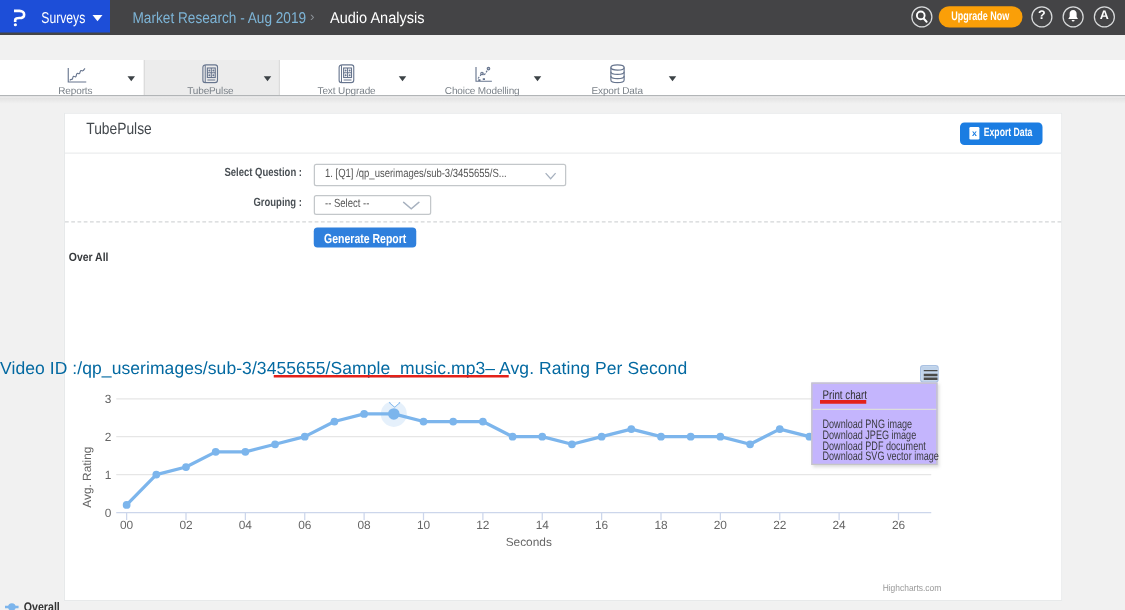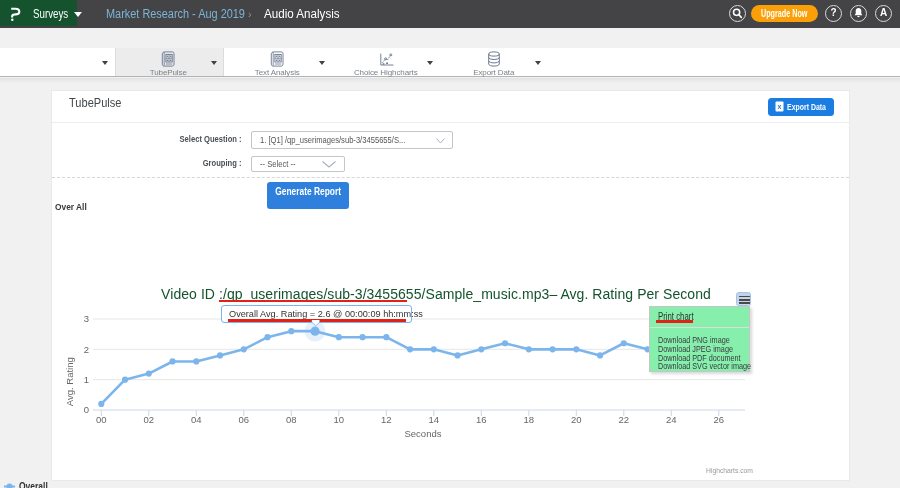--- a/index.html
+++ b/index.html
@@ -1,21 +1,21 @@
 <!DOCTYPE html>
 <html><head>
 <meta charset="utf-8">
 <style>
 * { margin:0; padding:0; box-sizing:border-box; }
 html,body { width:900px; height:488px; overflow:hidden; font-family:"Liberation Sans",sans-serif; background:#f1f1f1; }
 .ab { position:absolute; }
 #page { position:relative; width:900px; height:488px; }
 
 #topbar { left:0; top:0; width:900px; height:28px; background:#444446; }
-#logo { left:0; top:0; width:77px; height:26px; background:#14532d; color:#fff; }
+#logo { left:0; top:0; width:88px; height:26px; background:#1d4ed8; color:#fff; }
 #logo .stext { position:absolute; left:33px; top:6.5px; font-size:12.5px; transform:scaleX(.78); transform-origin:0 50%; }
 #logo .carat { position:absolute; left:74px; top:11.5px; width:0; height:0; border-left:4.5px solid transparent; border-right:4.5px solid transparent; border-top:5.5px solid #fff; }
 #crumb { left:0; top:7px; font-size:12.5px; white-space:nowrap; }
 #crumb span { position:absolute; top:0; }
 #crumb .c1 { left:106px; color:#7db4d6; transform:scaleX(.873); transform-origin:0 50%; }
 #crumb .sep { left:248px; color:#8d9399; font-size:11px; top:0.5px; }
 #crumb .cur { left:264px; color:#fff; transform:scaleX(.93); transform-origin:0 50%; }
 .circ { position:absolute; top:4.8px; width:17px; height:17px; border:1.3px solid #d8dadb; border-radius:50%; color:#fff; text-align:center; font-size:10px; font-weight:bold; line-height:14.5px; }
 #upgrade { left:751px; top:5.3px; width:67px; height:17px; background:#fa9f08; border-radius:9px; color:#fff; font-size:10px; font-weight:bold; text-align:center; line-height:17px; }
 #upgrade b { display:inline-block; transform:scaleX(.72); transform-origin:50% 50%; white-space:nowrap; }
@@ -33,35 +33,35 @@
 
 #card { left:51px; top:89.5px; width:799px; height:391px; background:#fff; border:1px solid #e7e9ea; }
 #cardtitle { left:17px; top:4.5px; font-size:13px; color:#43484d; transform:scaleX(.85); transform-origin:0 50%; }
 #exportbtn { left:716px; top:7px; width:66px; height:18px; background:#1b7de2; border-radius:3.5px; color:#fff; }
 #exportbtn span { position:absolute; left:19px; top:3.5px; font-size:9.5px; font-weight:bold; white-space:nowrap; transform:scaleX(.73); transform-origin:0 50%; }
 #hdrline { left:0; top:31px; width:797px; height:1px; background:#ebedee; }
 .flabel { position:absolute; font-size:9.5px; font-weight:bold; color:#4a5055; white-space:nowrap; transform:scaleX(.8); transform-origin:100% 50%; }
 .sel { position:absolute; background:#fff; border:1px solid #c3c7ca; border-radius:2px; color:#555; font-size:9.5px; }
 .sel .txt { position:absolute; left:8px; top:46%; transform:translateY(-50%) scaleX(.8); transform-origin:0 50%; white-space:nowrap; }
 #dash1 { left:0; top:86px; width:797px; border-top:1px dashed #d4d6d8; }
-#genbtn { left:199px; top:91.5px; width:82px; height:27px; background:#2f80dd; border-radius:3px; color:#fff; font-size:10.5px; font-weight:bold; text-align:center; line-height:18.5px;margin-left:16px; }
+#genbtn { left:199px; top:91.5px; width:82px; height:16px; background:#2f80dd; border-radius:3px; color:#fff; font-size:10.5px; font-weight:bold; text-align:center; line-height:18.5px; }
 #genbtn b { display:inline-block; transform:scaleX(.8); white-space:nowrap; }
 #overall { left:2.5px; top:110.5px; font-size:9.5px; font-weight:bold; color:#36393c; transform:scaleX(.88); transform-origin:0 50%; }
 
 #player { left:184px; top:140.5px; width:346px; height:29px; background:#f1f3f4; border-radius:14.5px; }
 #ptime { position:absolute; left:23px; top:9px; font-size:10px; color:#45484b; letter-spacing:0; transform:scaleX(.97); transform-origin:0 50%; }
 
-#ctitle { left:0; top:286px; width:872px; text-align:center; font-size:14px; color:#14532d; letter-spacing:0.06px; white-space:nowrap; }
+#ctitle { left:0; top:286px; width:872px; text-align:left; font-size:14px; color:#0369a1; letter-spacing:0.06px; white-space:nowrap; }
 #titleredline { left:218.5px; top:300.4px; width:188px; height:1.8px; background:#e32119; }
 #tooltip { left:221px; top:304.5px; width:191px; height:18px; background:rgba(255,255,255,.96); border:1px solid #7cb5ec; border-radius:3px; }
 #tooltip .tx { position:absolute; left:6.5px; top:2.8px; font-size:9.5px; color:#333; white-space:nowrap; transform:scaleX(.965); transform-origin:0 50%; }
 #tooltip .rl { position:absolute; left:6px; top:13.9px; width:178px; height:2.3px; background:#e32119; }
 #hambtn { left:735.8px; top:292px; width:15.4px; height:14px; background:linear-gradient(#bed2ea,#c9d9ee); border:1px solid #a9c1e2; border-radius:2.5px; }
 #hambtn i { position:absolute; left:1.9px; width:11px; height:1.8px; background:#4a4a48; }
-#menu { left:649px; top:305.5px; width:101px; height:66.5px; background:#86efac; border:1px solid #c6c6c6; box-shadow:1.5px 1.5px 2.5px rgba(130,130,130,.3); }
+#menu { left:649px; top:305.5px; width:101px; height:66.5px; background:#c4b5fd; border:1px solid #c6c6c6; box-shadow:1.5px 1.5px 2.5px rgba(130,130,130,.3); }
 #menu .pc { position:absolute; left:7.5px; top:4.8px; font-size:10px; color:#303030; transform:scaleX(.78); transform-origin:0 50%; }
 #menu .prl { position:absolute; left:5.5px; top:13.5px; width:37px; height:2.6px; background:#e32119; }
 #menu .msep { position:absolute; left:0; top:20.2px; width:99px; height:1px; background:#ddd; }
 .mitem { position:absolute; left:7.5px; font-size:9.8px; color:#3a3a40; white-space:nowrap; transform:scaleX(.74); transform-origin:0 50%; }
 #legend { left:3.5px; top:448px; width:816px; text-align:left;margin-top:29px; }
 #legend span { display:inline-block; font-size:10px; font-weight:bold; color:#333; transform:scaleX(.85); transform-origin:0 50%; vertical-align:1.5px; margin-left:4px; }
 #credits { left:596px; top:465.5px; width:157px; text-align:right; font-size:7.5px; color:#999; transform:scaleX(.9); transform-origin:100% 50%; }
 </style>
 </head>
 <body>
@@ -94,20 +94,27 @@
           <path d="M5.5,1 C3.6,1 2.7,2.4 2.7,4 L2.7,6.4 L1.6,8.2 L9.4,8.2 L8.3,6.4 L8.3,4 C8.3,2.4 7.4,1 5.5,1 Z" fill="#fff"></path>
           <path d="M4.3,9 a1.2,1.2 0 0 0 2.4,0 Z" fill="#fff"></path>
         </svg>
     </div>
     <div class="circ" style="left:875px">A</div>
   </div>
 
 
   <div class="ab" id="toolbar">
     <div id="tp-active"></div>
+    <div class="tgroup" style="left:6px">
+      <div class="ticon"><svg width="19" height="16" viewBox="0 0 19 16">
+            <path d="M3.6,3.3 L3.6,14.6 L18,14.6" fill="none" stroke="#67758e" stroke-width="0.9"></path>
+            <path d="M4.8,13.3 C6,12 6.2,12.8 6.8,12.4 C7.4,12 7,10.4 7.8,10.1 C8.6,9.8 8.9,10.9 9.6,10.4 C10.3,9.9 9.9,8.2 10.7,7.8 C11.5,7.4 11.8,8.4 12.5,7.9 C13.2,7.4 12.9,5.9 13.7,5.5 C14.4,5.2 14.8,6 15.5,5.5 C16.2,5 16.3,4.2 17.1,3.8" fill="none" stroke="#67758e" stroke-width="0.9"></path>
+          </svg></div>
+      <div class="tlabel">Reports</div>
+    </div>
     <div class="tcarat" style="left:102px"></div>
     <div class="tgroup" style="left:114px">
       <div class="ticon"><svg width="16" height="16" viewBox="0 0 16 16">
             <path d="M4.9,0.9 L12.1,0.9 C13.4,0.9 14,1.5 14,2.6 L14,13 C14,14.3 13.3,15.1 12,15.1 L4.1,15.1 C3,15.1 2.3,14.3 2.3,13.2 L2.3,2.9 C2.3,1.7 3.3,0.9 4.9,0.9 Z" fill="none" stroke="#67758e" stroke-width="0.9"></path>
             <line x1="4.2" y1="1.2" x2="4.2" y2="14.8" stroke="#67758e" stroke-width="0.8"></line>
             <rect x="5.9" y="3.4" width="6.3" height="7.6" fill="none" stroke="#67758e" stroke-width="0.9"></rect>
             <line x1="5.9" y1="7.2" x2="12.2" y2="7.2" stroke="#67758e" stroke-width="0.8"></line>
             <line x1="9.05" y1="3.4" x2="9.05" y2="11" stroke="#67758e" stroke-width="0.8"></line>
             <circle cx="7.5" cy="5.3" r="0.8" fill="#67758e"></circle>
             <circle cx="10.7" cy="5.3" r="0.8" fill="#67758e"></circle>
@@ -124,33 +131,33 @@
             <line x1="4.2" y1="1.2" x2="4.2" y2="14.8" stroke="#67758e" stroke-width="0.8"></line>
             <rect x="5.9" y="3.4" width="6.3" height="7.6" fill="none" stroke="#67758e" stroke-width="0.9"></rect>
             <line x1="5.9" y1="7.2" x2="12.2" y2="7.2" stroke="#67758e" stroke-width="0.8"></line>
             <line x1="9.05" y1="3.4" x2="9.05" y2="11" stroke="#67758e" stroke-width="0.8"></line>
             <circle cx="7.5" cy="5.3" r="0.8" fill="#67758e"></circle>
             <circle cx="10.7" cy="5.3" r="0.8" fill="#67758e"></circle>
             <circle cx="7.5" cy="9.2" r="0.8" fill="#67758e"></circle>
             <circle cx="10.7" cy="9.2" r="0.8" fill="#67758e"></circle>
             <line x1="5.9" y1="13" x2="12.2" y2="13" stroke="#67758e" stroke-width="0.8"></line>
           </svg></div>
-      <div class="tlabel">Text Analysis</div>
+      <div class="tlabel">Text Upgrade</div>
     </div>
     <div class="tcarat" style="left:319px"></div>
     <div class="tgroup" style="left:331.5px">
       <div class="ticon"><svg width="18" height="16" viewBox="0 0 18 16">
             <path d="M3.8,2.6 L3.8,14 L16.5,14" fill="none" stroke="#67758e" stroke-width="0.9"></path>
             <path d="M5.4,11.8 L8.6,7.8 L10.2,9.4 L13.8,3.9" fill="none" stroke="#67758e" stroke-width="0.9" stroke-dasharray="1.6,1"></path>
             <circle cx="8.6" cy="7.8" r="1" fill="none" stroke="#67758e" stroke-width="0.9"></circle>
             <circle cx="13.8" cy="3.9" r="1" fill="none" stroke="#67758e" stroke-width="0.9"></circle>
             <line x1="5.6" y1="13" x2="7.4" y2="13" stroke="#67758e" stroke-width="1.4"></line>
             <line x1="9.2" y1="12.2" x2="11" y2="12.2" stroke="#67758e" stroke-width="1.4"></line>
           </svg></div>
-      <div class="tlabel">Choice Highcharts</div>
+      <div class="tlabel">Choice Modelling</div>
     </div>
     <div class="tcarat" style="left:427px"></div>
     <div class="tgroup" style="left:439.5px">
       <div class="ticon"><svg width="16" height="16" viewBox="0 0 16 16">
             <ellipse cx="8" cy="3" rx="5.3" ry="2.1" fill="none" stroke="#67758e" stroke-width="0.95"></ellipse>
             <path d="M2.7,3 L2.7,13 C2.7,14.2 5.1,15.1 8,15.1 C10.9,15.1 13.3,14.2 13.3,13 L13.3,3" fill="none" stroke="#67758e" stroke-width="0.95"></path>
             <path d="M2.7,6.4 C2.7,7.6 5.1,8.5 8,8.5 C10.9,8.5 13.3,7.6 13.3,6.4" fill="none" stroke="#67758e" stroke-width="0.95"></path>
             <path d="M2.7,9.8 C2.7,11 5.1,11.9 8,11.9 C10.9,11.9 13.3,11 13.3,9.8" fill="none" stroke="#67758e" stroke-width="0.95"></path>
           </svg></div>
       <div class="tlabel">Export Data</div>
@@ -262,24 +269,20 @@
       </g>
   </svg>
 
   <div class="ab" id="ctitle">Video ID :/qp_userimages/sub-3/3455655/Sample_music.mp3– Avg. Rating Per Second</div>
   <div class="ab" id="titleredline"></div>
   <div class="ab" id="legend"><svg width="11" height="9" viewBox="0 0 11 9" style="vertical-align:middle">
         <line x1="0" y1="4.5" x2="11" y2="4.5" stroke="#7cb5ec" stroke-width="2"></line>
         <circle cx="5.5" cy="4.5" r="3" fill="#7cb5ec"></circle>
       </svg><span>Overall</span></div>
   <div class="ab" id="credits">Highcharts.com</div>
-  <div class="ab" id="tooltip">
-    <span class="tx">Overall Avg. Rating = 2.6 @ 00:00:09 hh:mm:ss</span>
-    <span class="rl"></span>
-  </div>
   <svg class="ab" style="left:311.2px;top:320.4px" width="10" height="7" viewBox="0 0 10 7">
       <path d="M0.9,0 L8.5,0 L8.5,2.1 L4.7,2.1 L0.9,2.1 Z" fill="#fff"></path>
       <path d="M0.4,1.9 L4.7,5.6 L9,1.9" fill="none" stroke="#7cb5ec" stroke-width="1"></path>
       <path d="M1.1,2.1 L8.3,2.1 L4.7,5.3 Z" fill="#fff"></path>
     </svg>
   <div class="ab" id="hambtn">
     <i style="top:2.7px"></i>
       <i style="top:5.8px"></i>
       <i style="top:8.9px"></i>
   </div>

